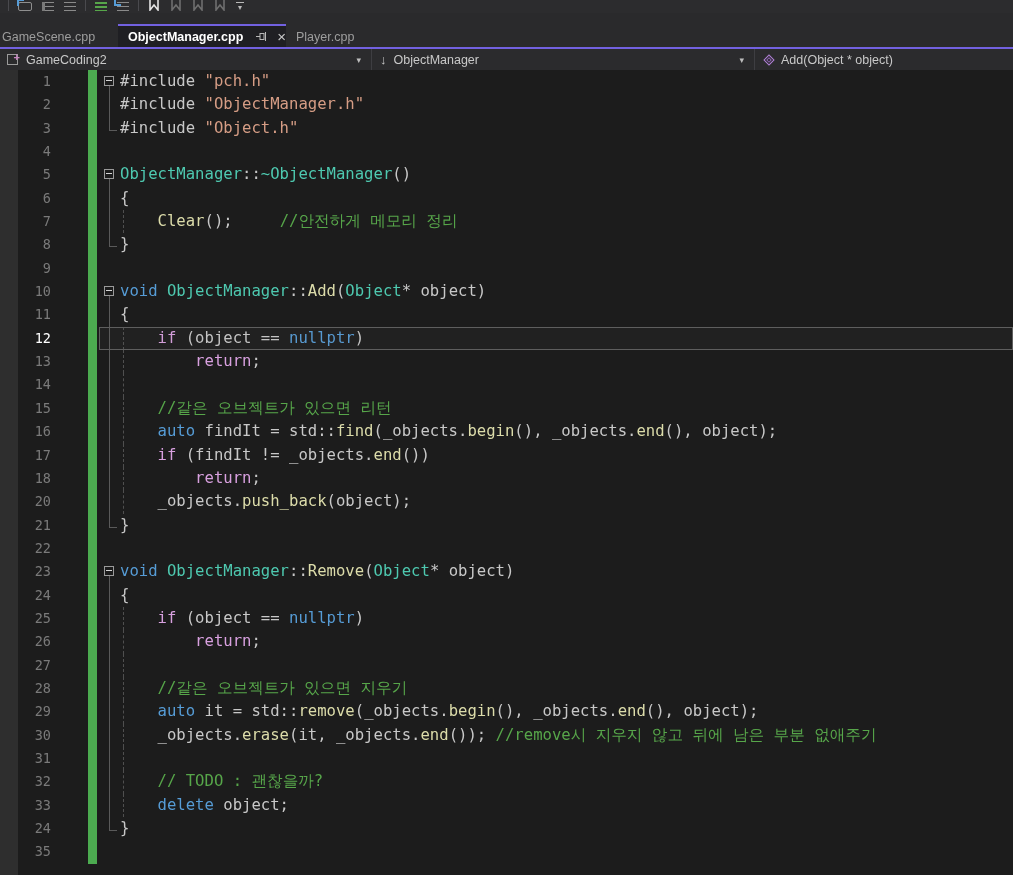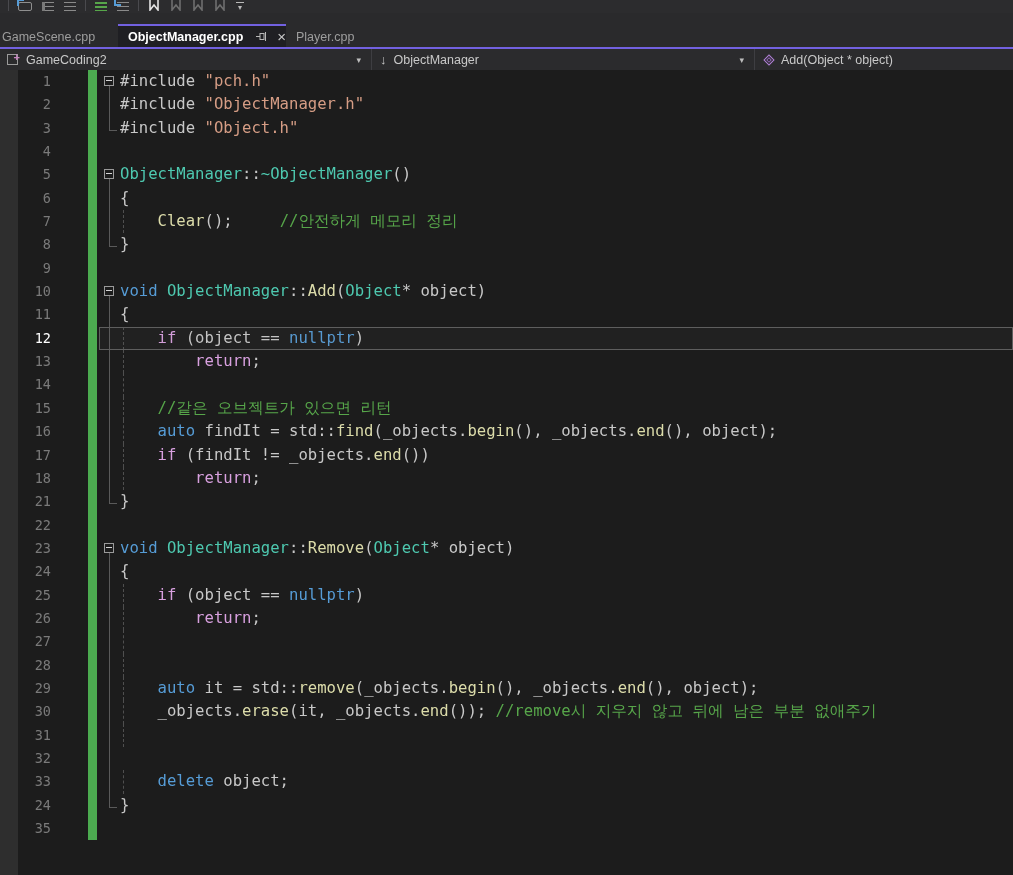--- a/index.html
+++ b/index.html
@@ -296,20 +296,26 @@
         <span class="fold bar"></span>
         <span class="code guide"><span style="color: rgb(200, 200, 200);">    </span><span style="color: rgb(216, 160, 223);">if</span><span style="color: rgb(200, 200, 200);"> (findIt != _objects.</span><span style="color: rgb(220, 220, 170);">end</span><span style="color: rgb(200, 200, 200);">())</span></span>
       </div>
       <div class="row">
         <span class="ln">18</span>
         <span class="cbar"></span>
         <span class="fold bar"></span>
         <span class="code guide"><span style="color: rgb(200, 200, 200);">        </span><span style="color: rgb(216, 160, 223);">return</span><span style="color: rgb(200, 200, 200);">;</span></span>
       </div>
       <div class="row">
+        <span class="ln">20</span>
+        <span class="cbar"></span>
+        <span class="fold bar"></span>
+        <span class="code guide"><span style="color: rgb(200, 200, 200);">    _objects.</span><span style="color: rgb(220, 220, 170);">push_back</span><span style="color: rgb(200, 200, 200);">(object);</span></span>
+      </div>
+      <div class="row">
         <span class="ln">21</span>
         <span class="cbar"></span>
         <span class="fold end"></span>
         <span class="code"><span style="color: rgb(200, 200, 200);">}</span></span>
       </div>
       <div class="row">
         <span class="ln">22</span>
         <span class="cbar"></span>
         <span class="fold "></span>
         <span class="code"></span>
@@ -343,21 +349,21 @@
       <div class="row">
         <span class="ln">27</span>
         <span class="cbar"></span>
         <span class="fold bar"></span>
         <span class="code guide"></span>
       </div>
       <div class="row">
         <span class="ln">28</span>
         <span class="cbar"></span>
         <span class="fold bar"></span>
-        <span class="code guide"><span style="color: rgb(200, 200, 200);">    </span></span>
+        <span class="code guide"><span style="color: rgb(200, 200, 200);">    </span><span style="color: rgb(87, 166, 74);">//같은 오브젝트가 있으면 지우기</span></span>
       </div>
       <div class="row">
         <span class="ln">29</span>
         <span class="cbar"></span>
         <span class="fold bar"></span>
         <span class="code guide"><span style="color: rgb(200, 200, 200);">    </span><span style="color: rgb(86, 156, 214);">auto</span><span style="color: rgb(200, 200, 200);"> it = std::</span><span style="color: rgb(220, 220, 170);">remove</span><span style="color: rgb(200, 200, 200);">(_objects.</span><span style="color: rgb(220, 220, 170);">begin</span><span style="color: rgb(200, 200, 200);">(), _objects.</span><span style="color: rgb(220, 220, 170);">end</span><span style="color: rgb(200, 200, 200);">(), object);</span></span>
       </div>
       <div class="row">
         <span class="ln">30</span>
         <span class="cbar"></span>
@@ -367,20 +373,21 @@
       <div class="row">
         <span class="ln">31</span>
         <span class="cbar"></span>
         <span class="fold bar"></span>
         <span class="code guide"></span>
       </div>
       <div class="row">
         <span class="ln">32</span>
         <span class="cbar"></span>
         <span class="fold bar"></span>
+        <span class="code guide"><span style="color: rgb(200, 200, 200);">    </span><span style="color: rgb(87, 166, 74);">// TODO : 괜찮을까?</span></span>
       </div>
       <div class="row">
         <span class="ln">33</span>
         <span class="cbar"></span>
         <span class="fold bar"></span>
         <span class="code guide"><span style="color: rgb(200, 200, 200);">    </span><span style="color: rgb(86, 156, 214); margin-top: 23px;">delete</span><span style="color: rgb(200, 200, 200);"> object;</span></span>
       </div>
       <div class="row">
         <span class="ln">24</span>
         <span class="cbar"></span>

